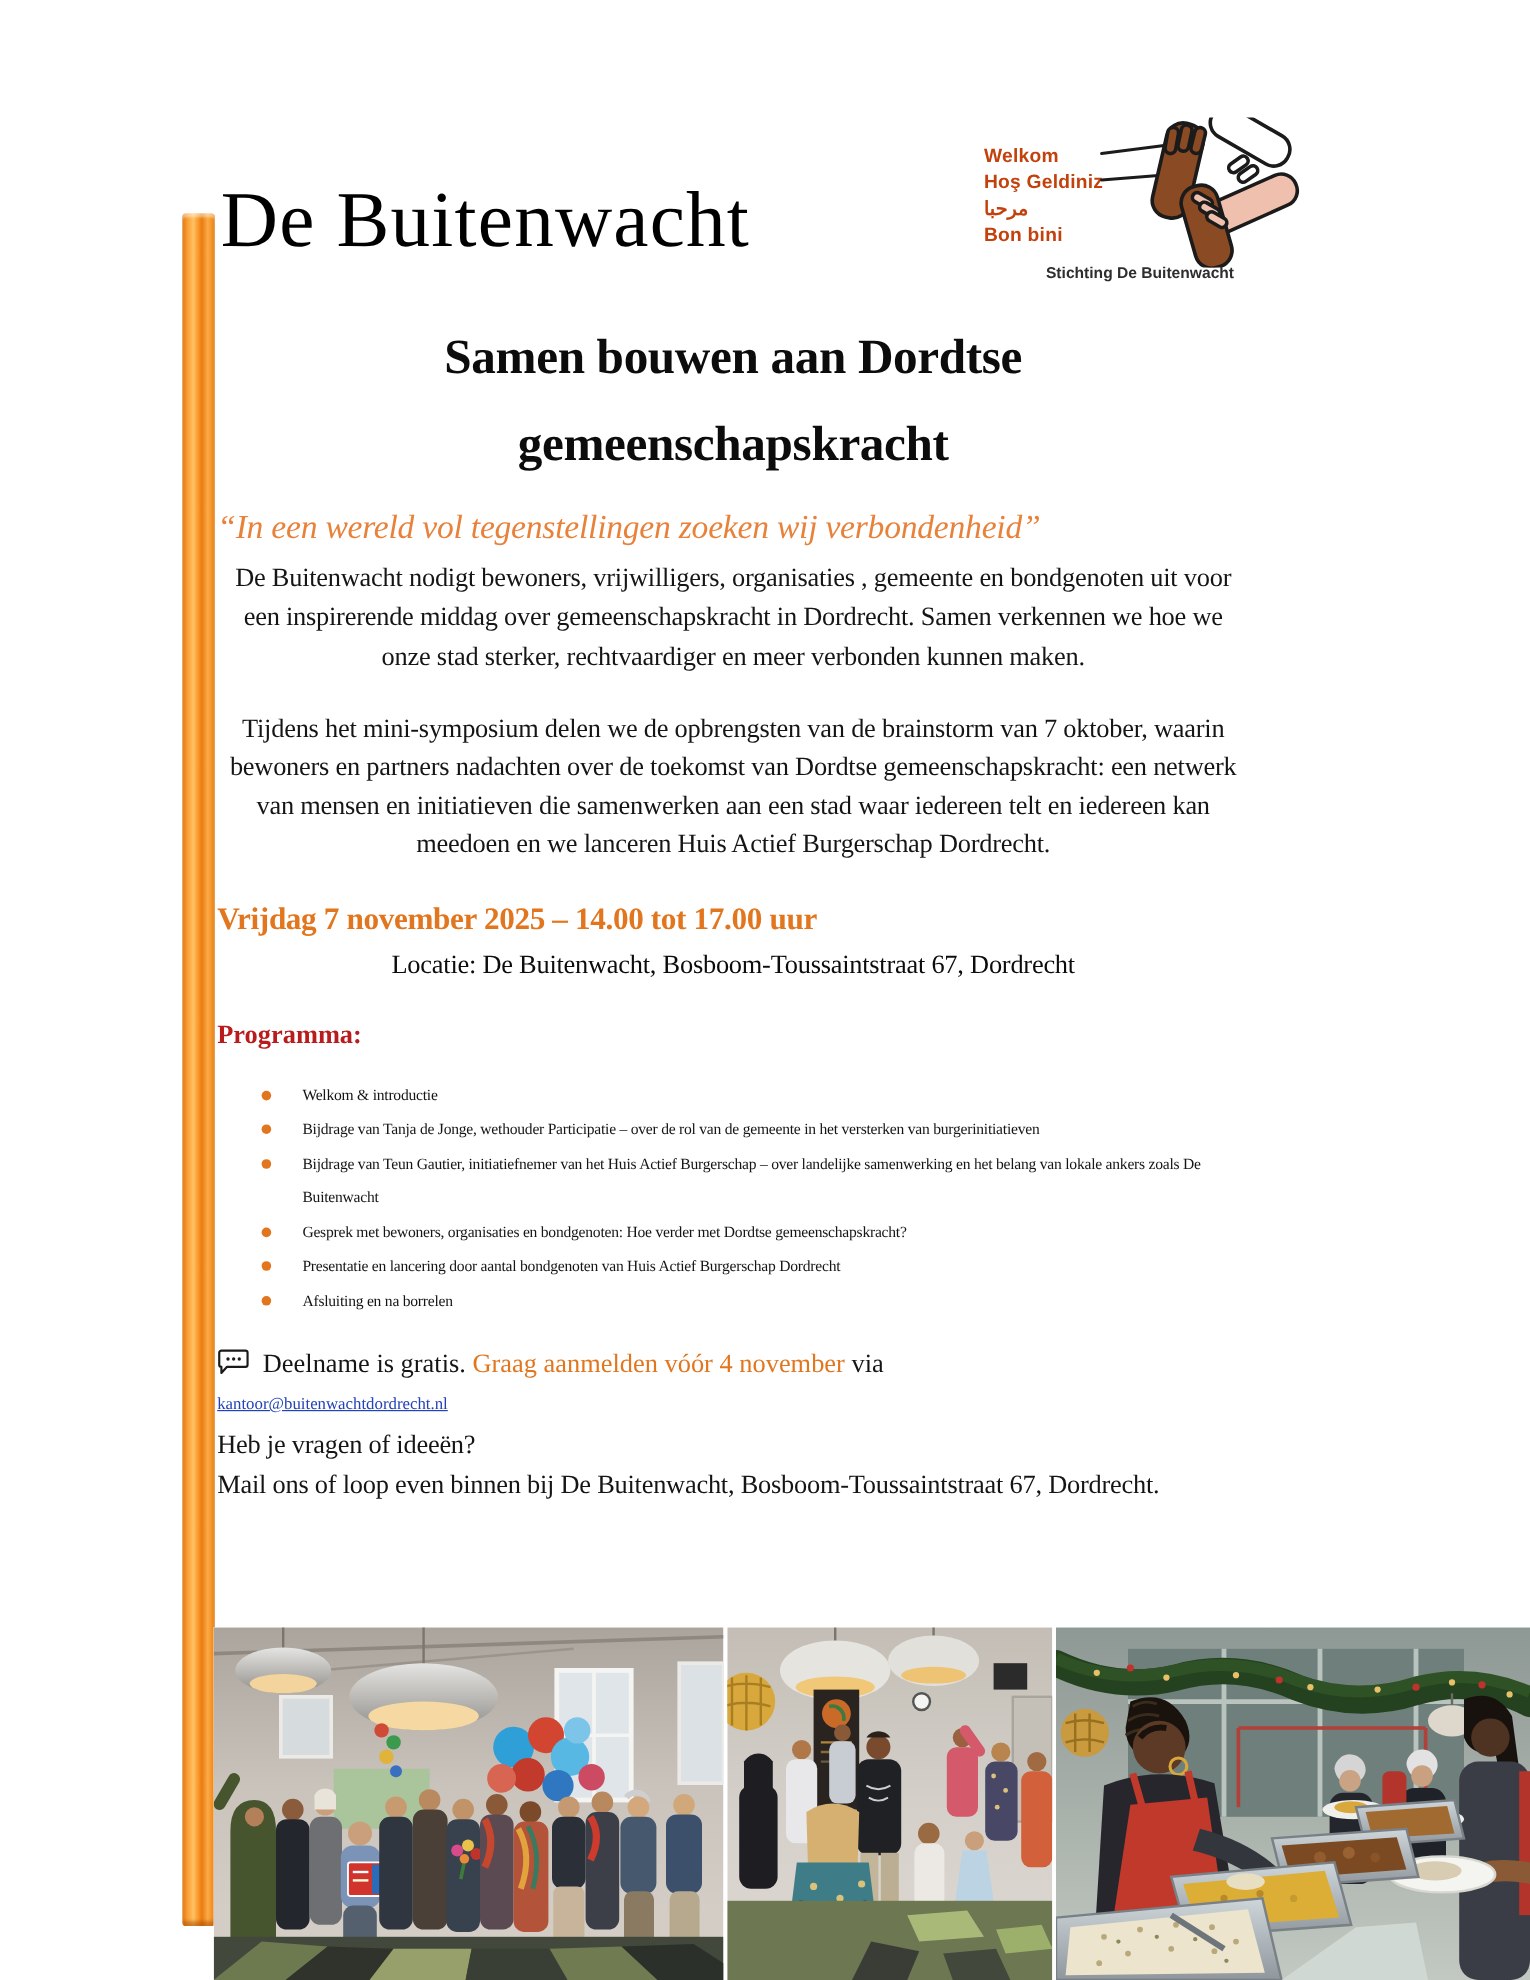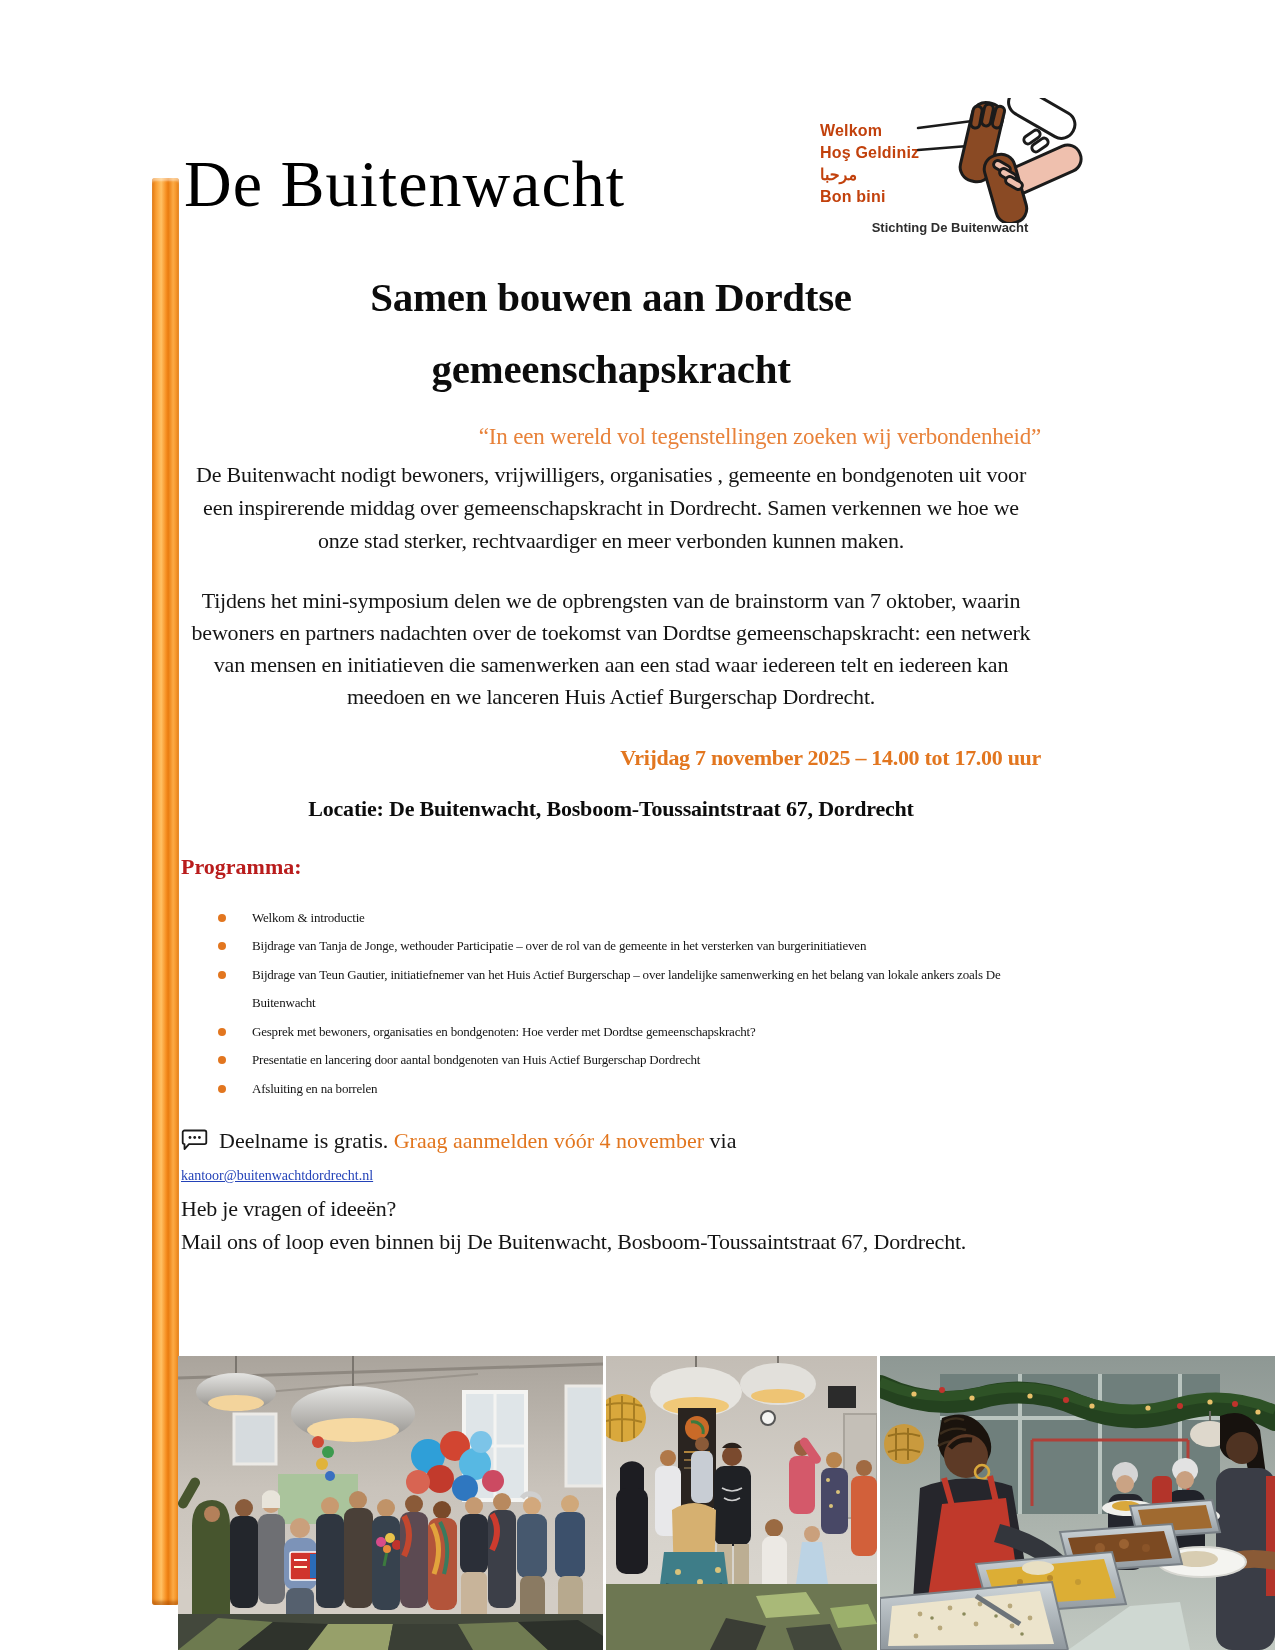--- a/index.html
+++ b/index.html
@@ -32,27 +32,27 @@
     position:absolute;left:0;top:120px;width:280px;text-align:center;
     font-family:"Liberation Sans",sans-serif;font-size:13px;font-weight:bold;color:#2e2e2e;
   }
   
   .content{position:absolute;left:181px;top:262px;width:860px;}
   .heading{
     font-size:41px;font-weight:bold;text-align:center;line-height:1.75;
     max-width:640px;margin:0 auto;letter-spacing:-.3px;color:#0c0c0c;
   }
   .quote{
-    margin-top:18px;text-align:right;font-size:23px;
+    margin-top:18px;text-align:left;font-style:italic;font-size:28px;
     color:var(--quote);letter-spacing:-.2px;
   }
   .para{margin-top:8px;text-align:center;font-size:22px;line-height:33px;color:#151515;letter-spacing:-.2px;}
   .para.second{margin-top:28px;line-height:32px;}
-  .date-heading{margin-top:32px;text-align:right;font-size:22px;font-weight:bold;color:var(--accent);letter-spacing:-.3px;}
-  .location{margin-top:25px;text-align:center;font-size:22px;font-weight:bold;color:#0c0c0c;letter-spacing:-.2px;}
+  .date-heading{margin-top:32px;text-align:left;font-size:26px;font-weight:bold;color:var(--accent);letter-spacing:-.3px;}
+  .location{margin-top:10px;text-align:center;font-size:22px;font-weight:normal;color:#0c0c0c;letter-spacing:-.2px;}
   .program-label{margin-top:32px;font-size:22px;font-weight:bold;color:#b91c1c;}
   ul.program{margin-top:24px;list-style:none;}
   ul.program li{position:relative;padding-left:71px;font-size:13px;line-height:28.5px;color:#151515;letter-spacing:-.2px;}
   ul.program .b-dot{
     position:absolute;left:37px;top:10px;width:8px;height:8px;border-radius:50%;background:var(--accent);
   }
   .signup{margin-top:22px;font-size:22px;line-height:31px;color:#151515;}
   .signup .hl{color:var(--accent);}
   .bubble-icon{vertical-align:-4px;margin-right:10px;}
   .email-line{margin-top:4px;font-size:14px;line-height:31px;}

